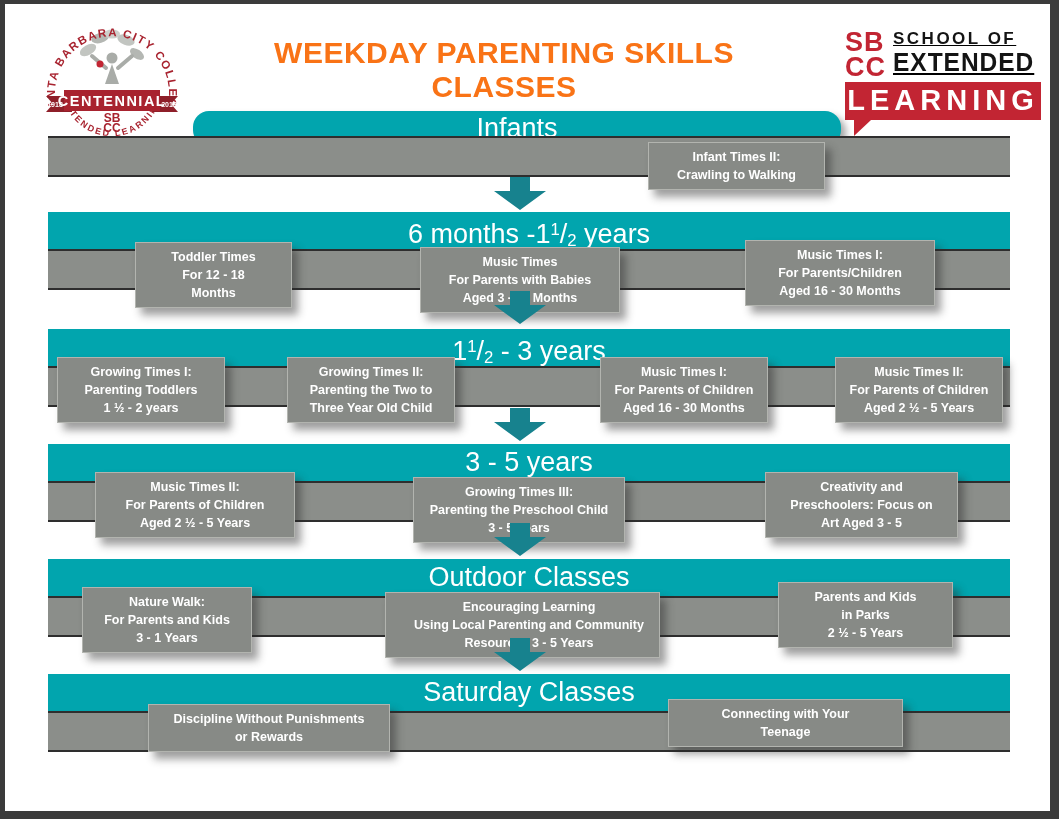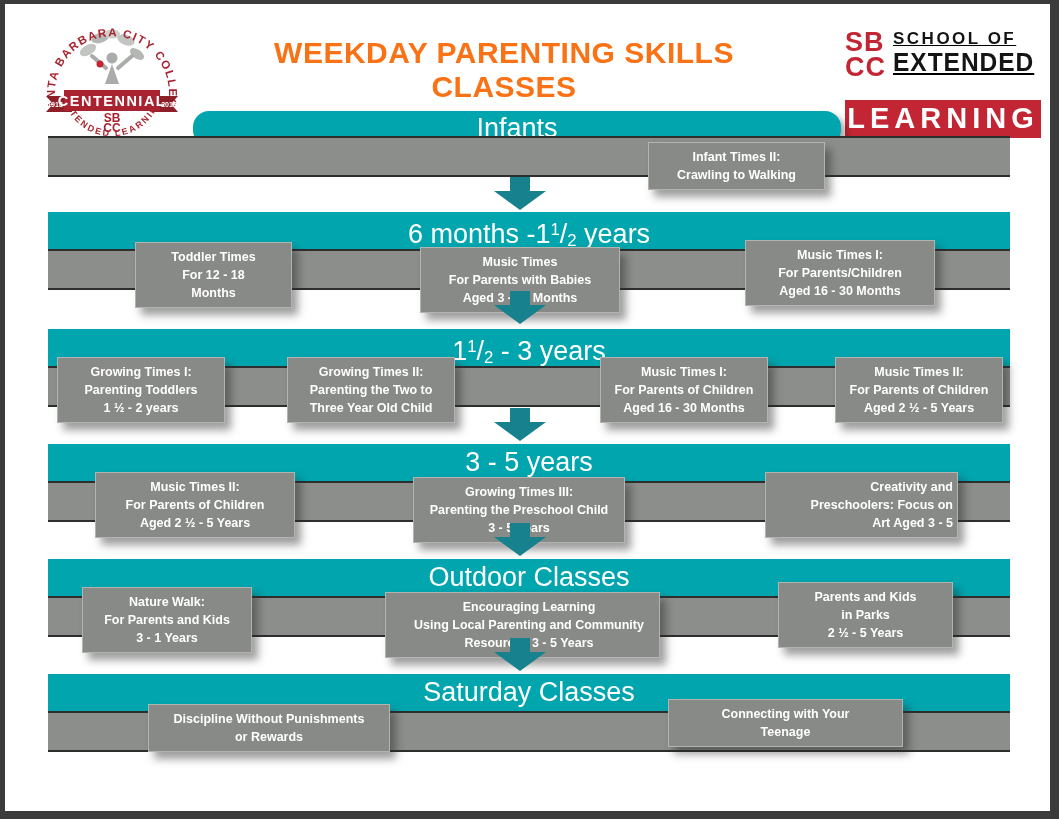--- a/index.html
+++ b/index.html
@@ -19,21 +19,21 @@
   
   .seal{position:absolute;left:42px;top:12px;width:140px;height:130px;}
 
   
   .brand{position:absolute;left:845px;top:30px;width:196px;}
   .brand-top{display:flex;gap:7px;align-items:flex-start;}
   .brand-sbcc{color:var(--brand_red);font-weight:bold;font-size:27px;line-height:.92;letter-spacing:1px;}
   .brand-right{display:flex;flex-direction:column;text-decoration:underline;}
   .brand-schoolof{font-size:17px;letter-spacing:2.5px;color:#141414;font-weight:600;line-height:1.1;}
   .brand-extended{font-size:25px;font-weight:bold;color:#141414;letter-spacing:1px;line-height:1.05;transform:scaleX(.98);transform-origin:left;}
-  .brand-learning{margin-top:20px;background:var(--brand_red);color:#fff;font-weight:bold;
+  .brand-learning{margin-top:2px;background:var(--brand_red);color:#fff;font-weight:bold;
     font-size:29px;letter-spacing:5px;text-align:center;padding:2px 0 3px 0;}
   .brand-tail{width:0;height:0;border-top:16px solid var(--brand_red);border-right:17px solid transparent;margin-left:9px;}
 
   
   .sec-header{position:absolute;background:var(--teal);color:#fff;text-align:center;
     font-size:27px;line-height:36px;height:37px;}
   .sec-header.first{height:35px;line-height:34px;box-shadow:5px 5px 7px rgba(0,0,0,.35);}
   .frac sup{font-size:.62em;vertical-align:.45em;}
   .frac sub{font-size:.62em;vertical-align:-.18em;}
 
@@ -159,21 +159,21 @@
   </svg>
 
   <div class="sec-header" style="left:48px;top:444px;width:962px;">3 - 5 years</div>
   <div class="bar" style="top:481px;">
     <div class="box" style="left:47px;top:-11px;width:200px;">Music Times II:
 For Parents of Children
 Aged 2 ½ - 5 Years</div>
     <div class="box" style="left:365px;top:-6px;width:212px;">Growing Times III:
 Parenting the Preschool Child
 3 - 5 Years</div>
-    <div class="box" style="left:717px;top:-11px;width:193px;text-align:right;">Creativity and
+    <div class="box" style="left:717px;top:-11px;width:193px;">Creativity and
 Preschoolers: Focus on
 Art Aged 3 - 5</div>
   </div>
   <svg class="arrow" style="top:523px;" viewBox="0 0 52 33">
     <polygon points="16,0 36,0 36,14 52,14 26,33 0,14 16,14" fill="#17828e"></polygon>
   </svg>
 
   <div class="sec-header" style="left:48px;top:559px;width:962px;">Outdoor Classes</div>
   <div class="bar" style="top:596px;">
     <div class="box" style="left:34px;top:-11px;width:170px;">Nature Walk:

